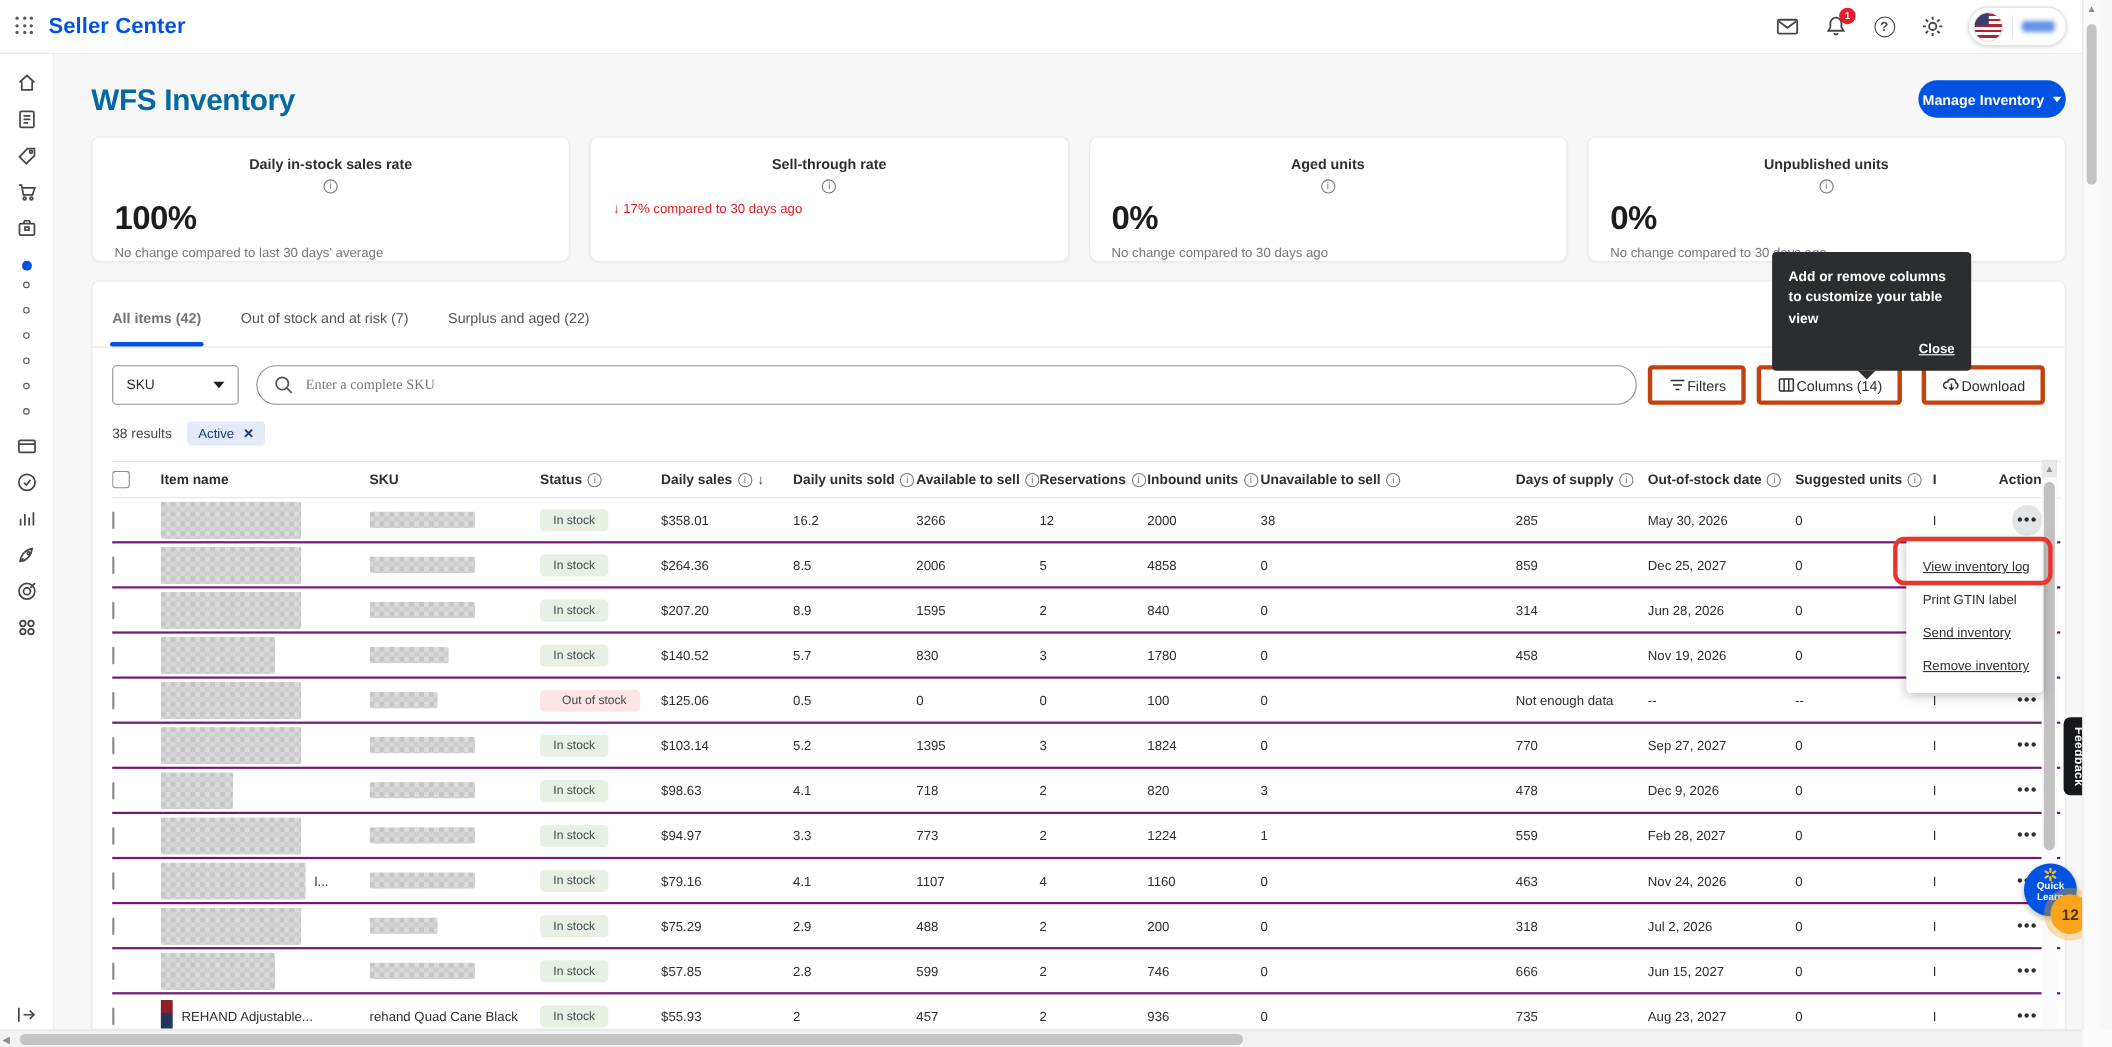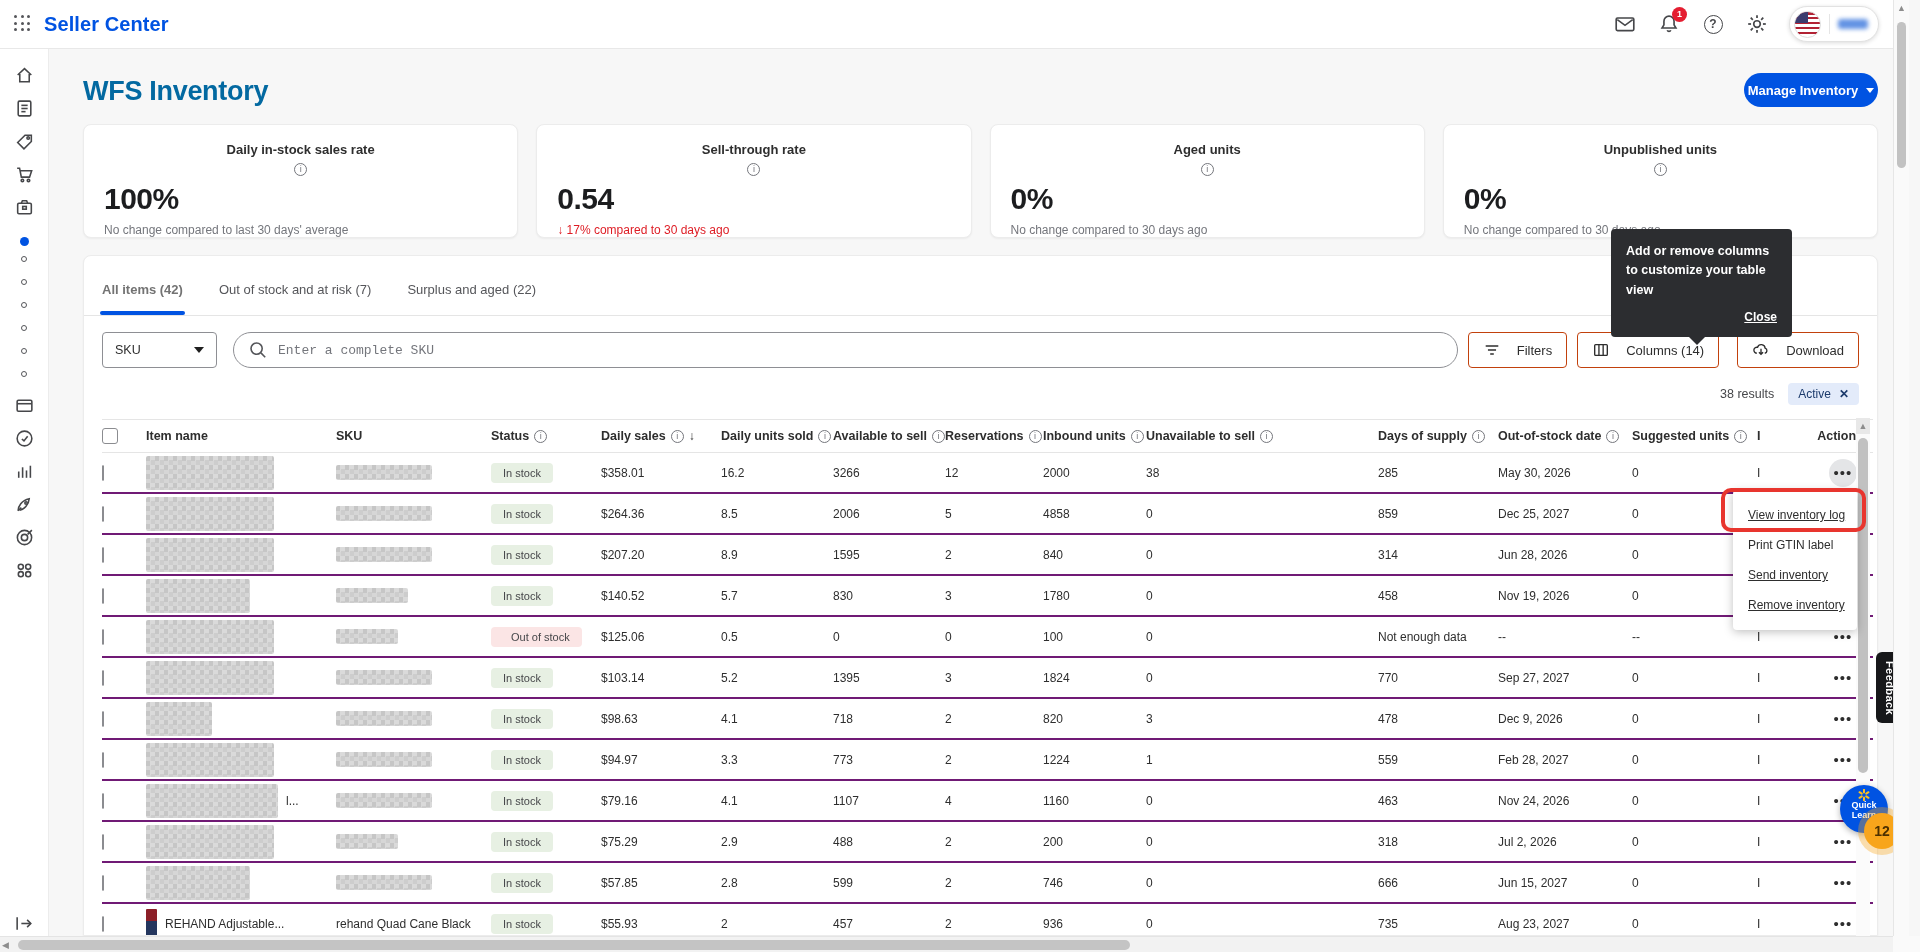--- a/index.html
+++ b/index.html
@@ -60,27 +60,27 @@
   .tab { font-size: 13px; color: #55565a; padding-bottom: 13px; position: relative; cursor: pointer; white-space: nowrap; }
   .tab.active { color: #737373; font-weight: 700; }
   .tab.active::after { content: ""; position: absolute; left: -2px; right: -2px; bottom: 0; height: 4px; border-radius: 3px; background: #0053e2; }
 
   .filter-row { margin: 16px 18px 0; height: 36px; display: flex; align-items: center; }
   .sku-select { width: 115px; height: 36px; border: 1px solid #8e8f94; border-radius: 4px; background: #fff;
     display: flex; align-items: center; justify-content: space-between; padding: 0 12px; font-size: 12.5px; cursor: pointer; }
   .caret-down-d { width: 0; height: 0; border: 5px solid transparent; border-top: 6px solid #1f1f1f; margin-top: 5px; }
   .search-box { flex: 1; height: 36px; margin-left: 16px; border: 1px solid #8e8f94; border-radius: 18px; background: #fff;
     display: flex; align-items: center; padding: 0 14px; gap: 10px; }
-  .search-box input { border: none; outline: none; flex: 1; font-size: 13px; font-family: Liberation Mono, monospace; color: #15803d; background: transparent; }
+  .search-box input { border: none; outline: none; flex: 1; font-size: 13px; font-family: Liberation Serif, serif; color: #15803d; background: transparent; }
   .search-box input::placeholder { color: #74767c; }
-  .tool-btn { height: 36px; border: 1px solid #c2410c; border-radius: 4px; background: #fff; margin-left: 10px;
-    display: flex; align-items: center; gap: 16px; padding: 0 14px; font-size: 13px; color: #2e2e2e; cursor: pointer; white-space: nowrap; }
+  .tool-btn { height: 36px; border: 4px solid #c2410c; border-radius: 4px; background: #fff; margin-left: 10px;
+    display: flex; align-items: center; gap: 0; padding: 0 14px; font-size: 13px; color: #2e2e2e; cursor: pointer; white-space: nowrap; }
   .tool-btn.dl { margin-left: 18px; }
 
-  .results-row { margin: 15px 18px 0; height: 22px; display: flex; align-items: center; gap: 14px; justify-content: flex-end; }
+  .results-row { margin: 15px 18px 0; height: 22px; display: flex; align-items: center; gap: 14px; }
   .results-count { font-size: 12.5px; color: #46474a; }
   .chip { height: 22px; background: #e3ebfa; border-radius: 4px; display: flex; align-items: center; gap: 8px;
     padding: 0 10px; font-size: 12px; color: #1b3a6b; cursor: pointer; }
   .chip .x { font-size: 12px; font-weight: 700; color: #1b3a6b; }
 
   
   .tbl { margin: 14px 0 0 18px; width: 1771px; }
   .trow { display: grid; align-items: center; height: 41px; border-bottom: 2px solid #701a75; font-size: 12px;
     grid-template-columns: 44px 190px 155px 110px 120px 112px 112px 98px 103px 232px 120px 134px 125px 22px 94px; }
   .trow.thead { height: 34px; border-top: 1px solid #e5e5e5; border-bottom: 1px solid #e5e5e5; font-weight: 700; font-size: 12.5px; }
@@ -324,21 +324,20 @@
         <span class="info">i</span>
       </div>
     <div class="kpi-value">100%</div>
     <div class="kpi-caption ">No change compared to last 30 days' average</div>
   </div>
   <div class="kpi-card">
     <div class="kpi-label">
         <span>Sell-through rate</span>
         <span class="info">i</span>
       </div>
-    <div class="kpi-value">0.54</div>
     <div class="kpi-caption down"><span>↓ </span>17% compared to 30 days ago</div>
   </div>
   <div class="kpi-card">
     <div class="kpi-label">
         <span>Aged units</span>
         <span class="info">i</span>
       </div>
     <div class="kpi-value">0%</div>
     <div class="kpi-caption ">No change compared to 30 days ago</div>
   </div>

